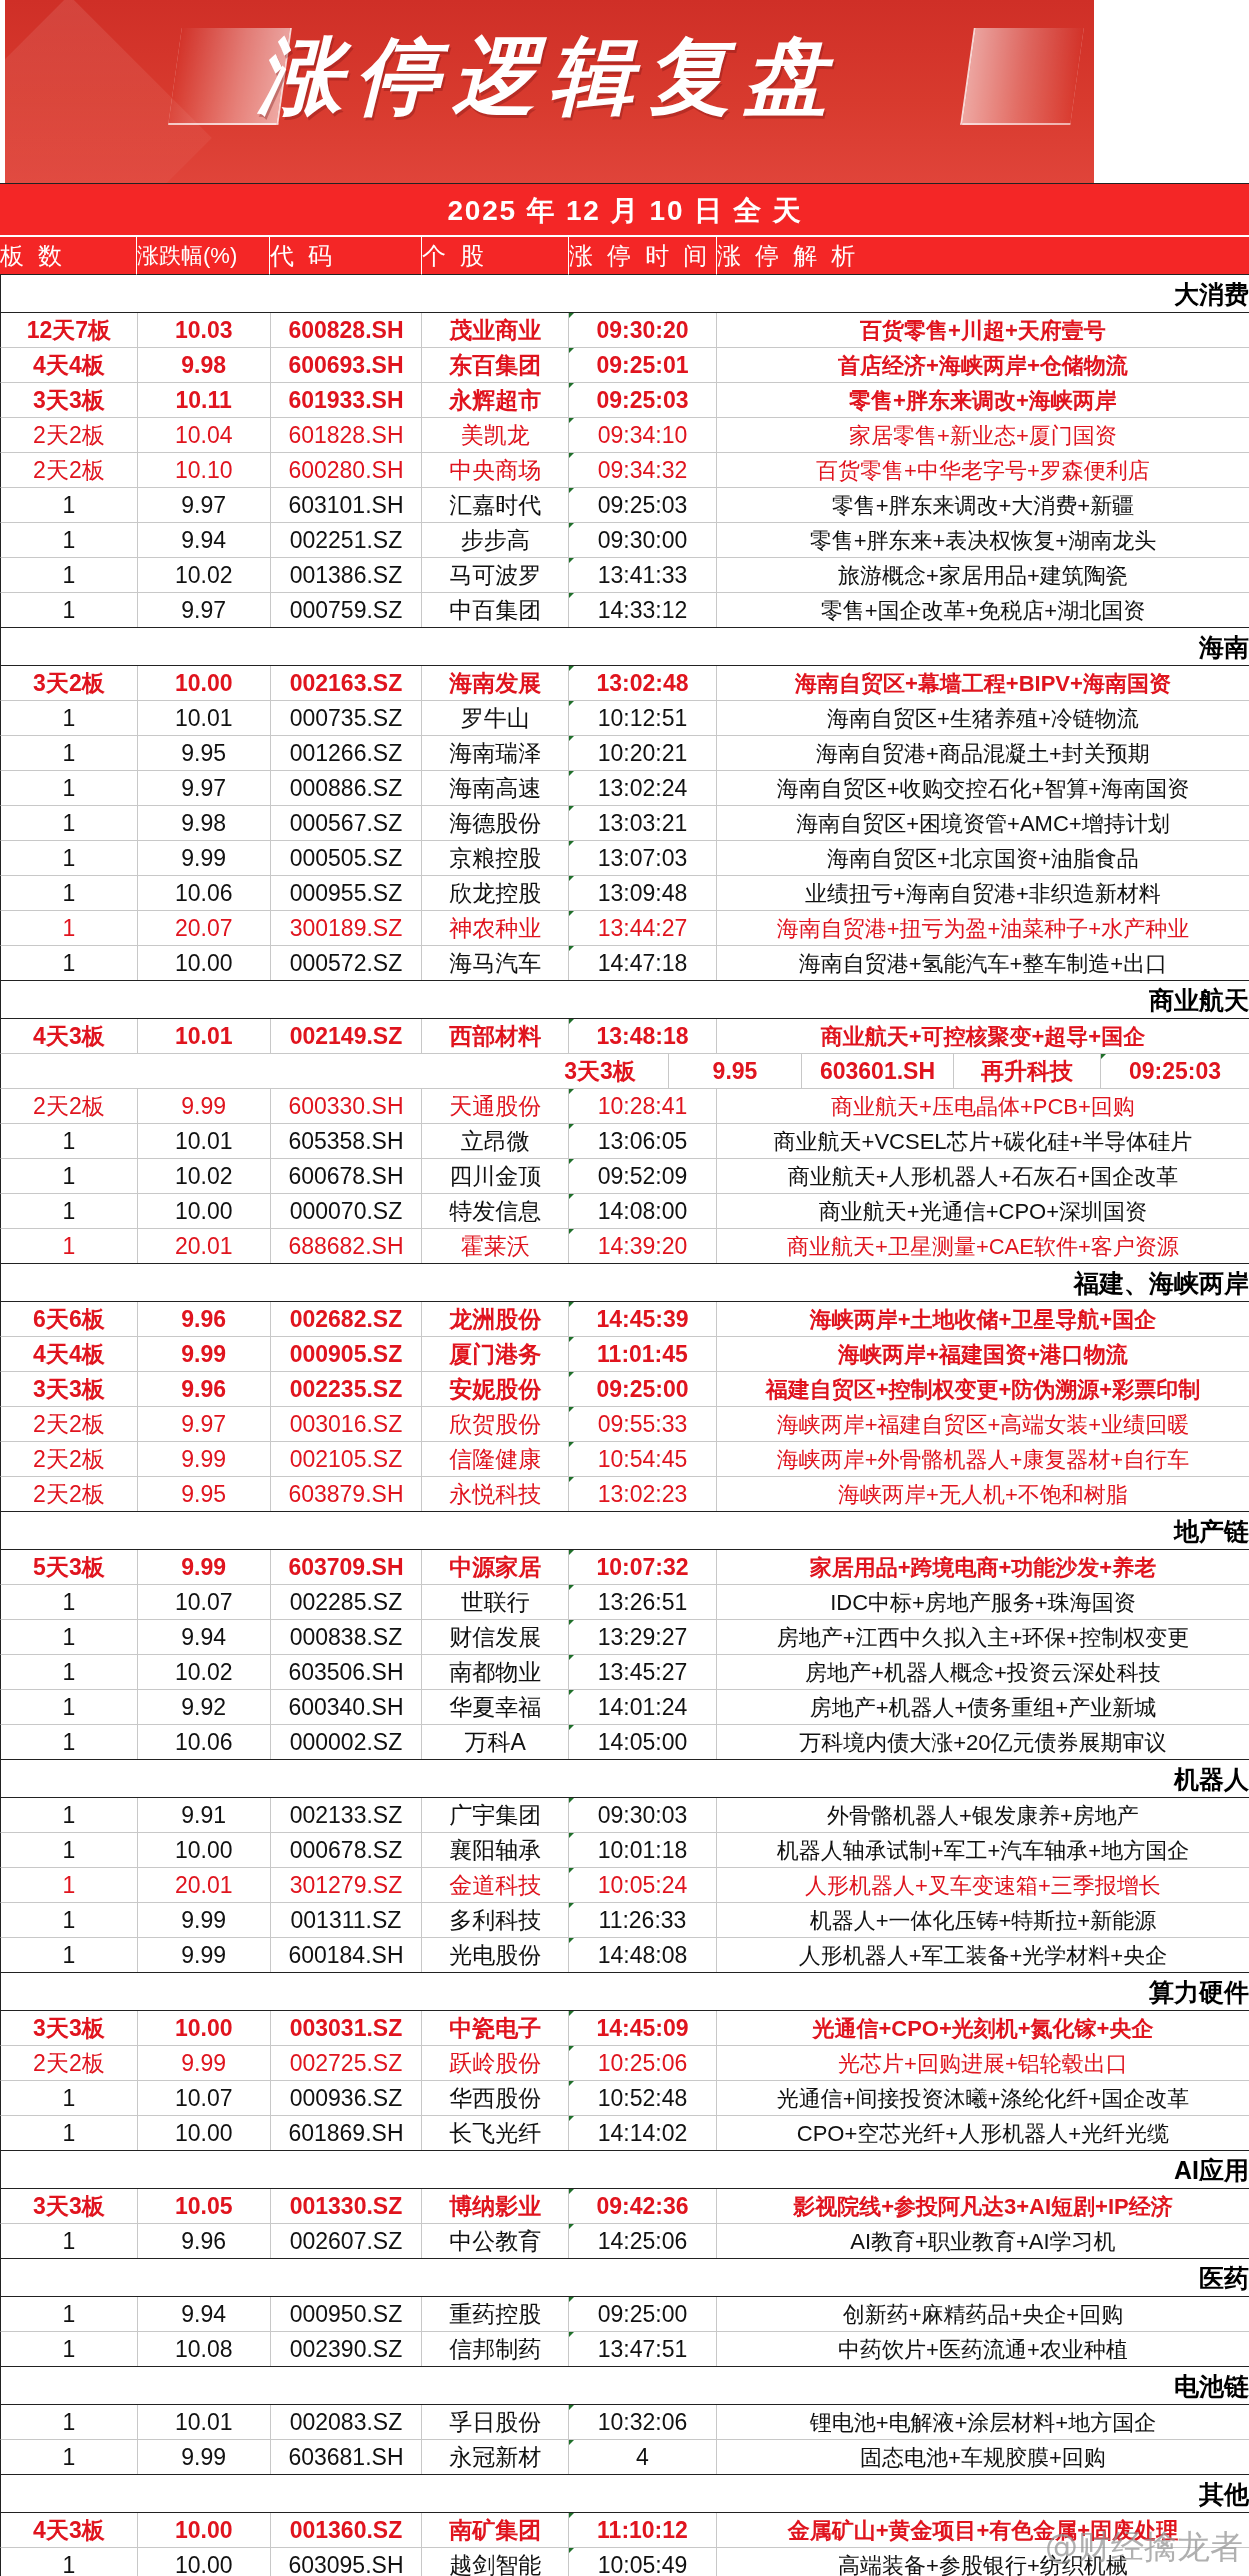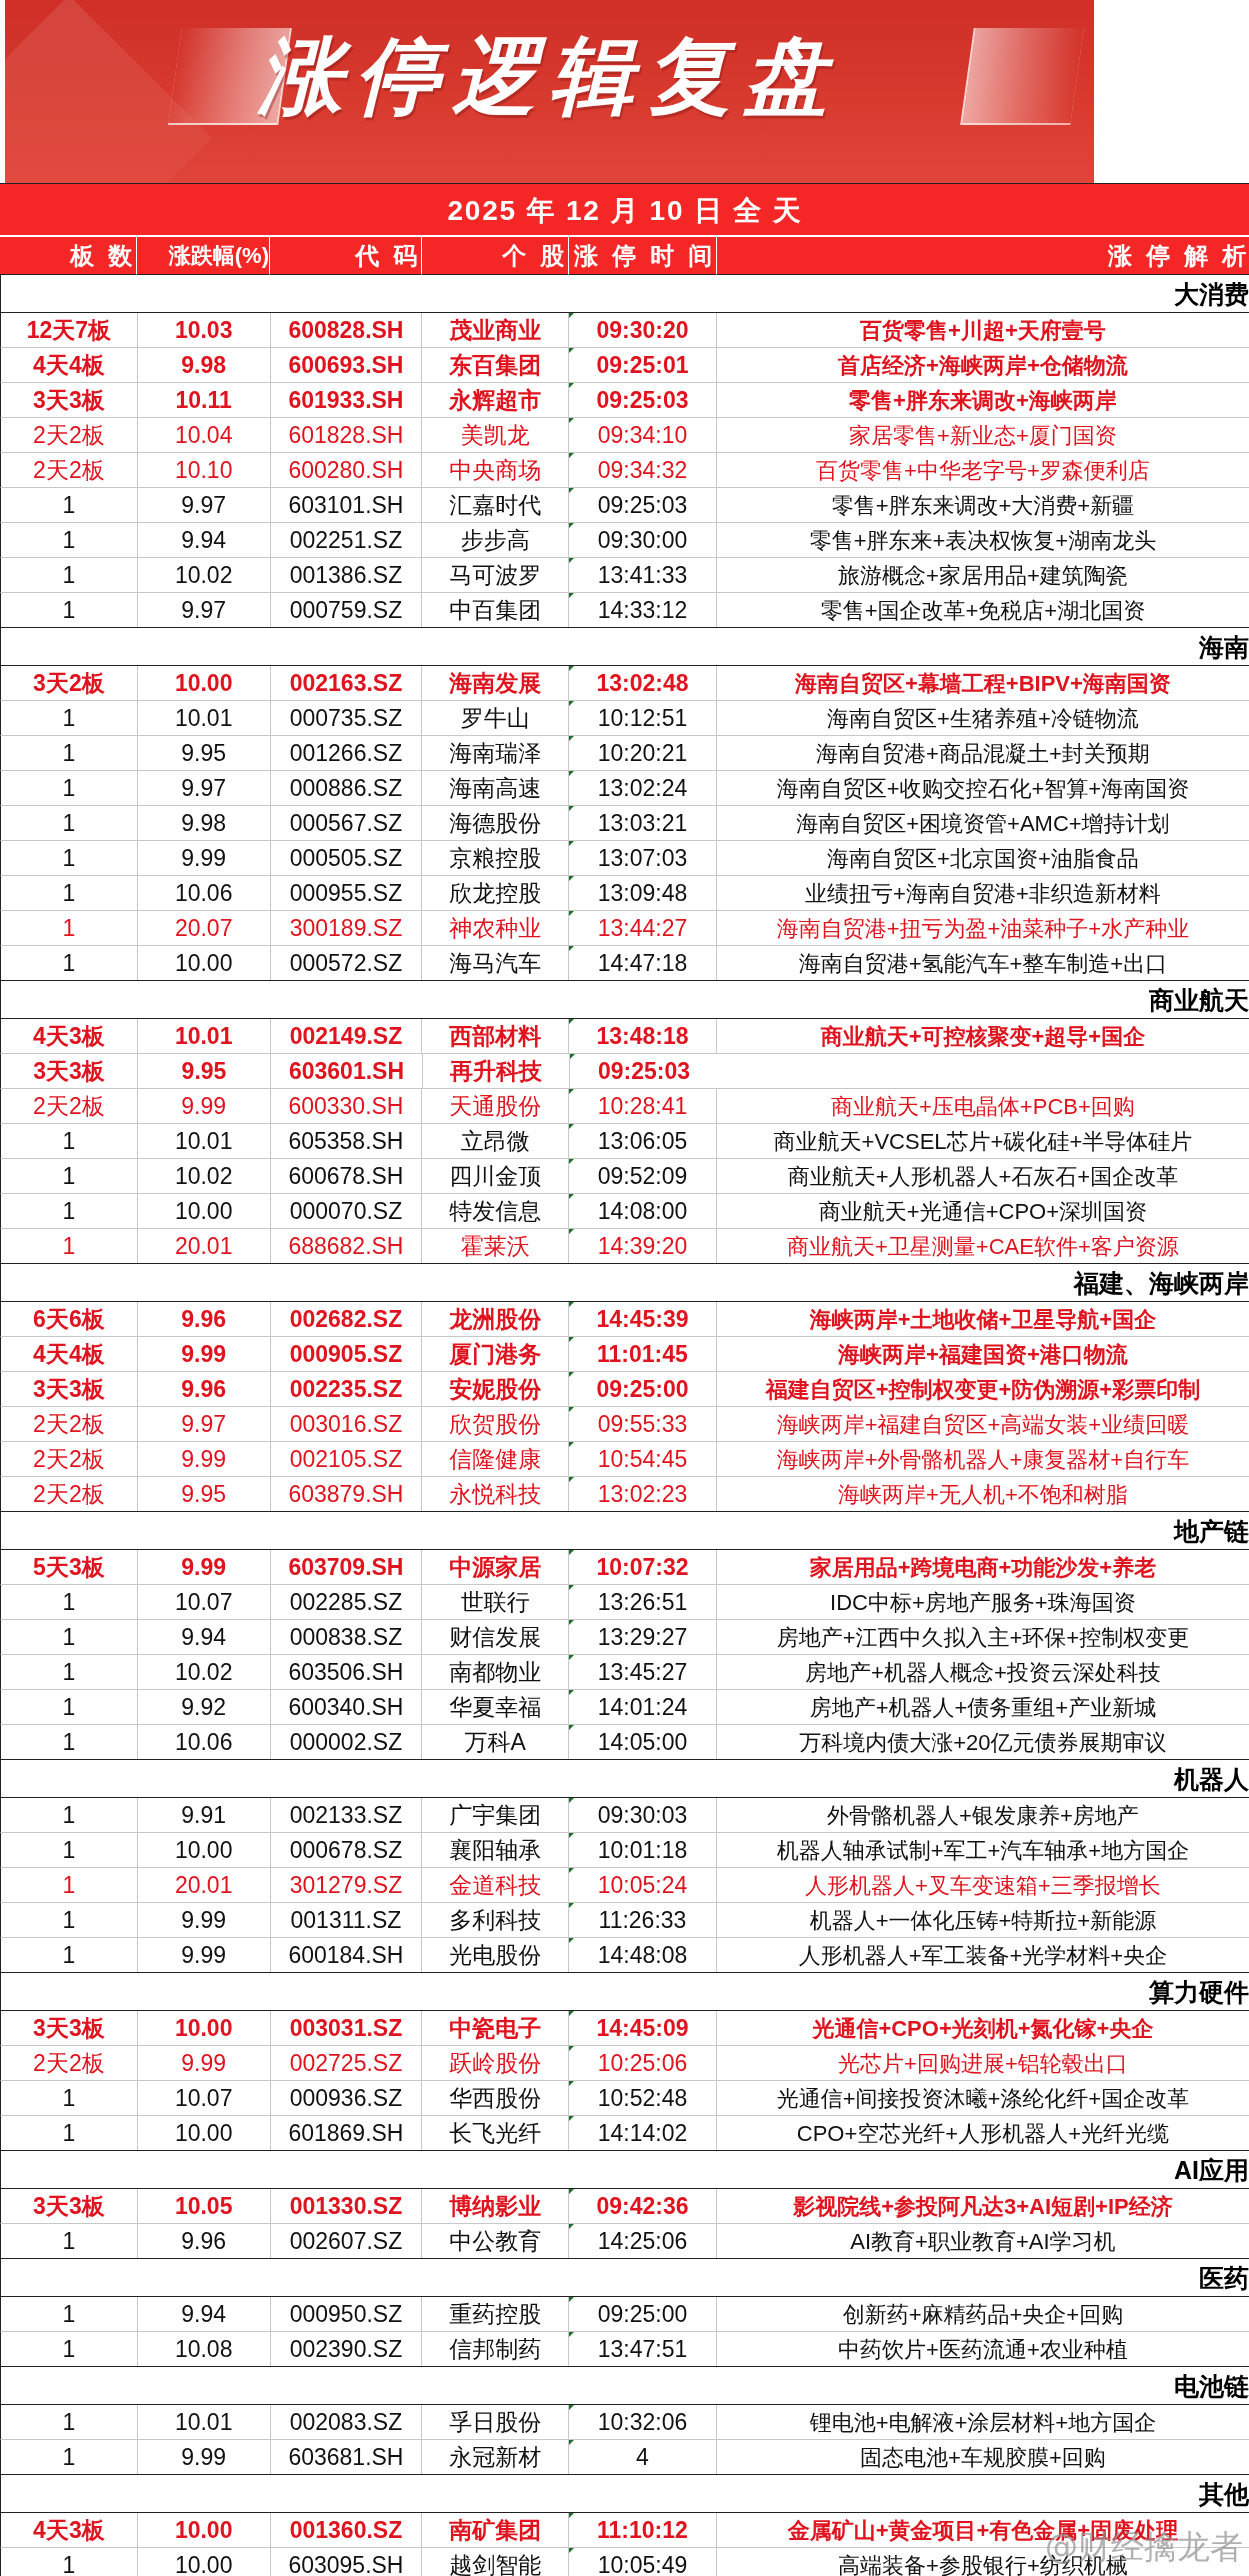--- a/index.html
+++ b/index.html
@@ -46,37 +46,37 @@
 
   .sheet { width: 1250px; border-top: 1.8px solid #222; }
   .date-row {
     height: 53px; background: #f42626; color: #fff;
     text-align: center; line-height: 53px;
     font-weight: bold; font-size: 28px; letter-spacing: 1.8px;
     border-bottom: 2.7px solid #ffffff;
   }
   .hdr { display: flex; height: 38px; background: #fff; }
   .hdr .c {
-    background: #f42626; color: #fff; font-weight: bold;
-    font-size: 24px; line-height: 37px; text-align: right;
+    background: #f42626; color: #fff; font-weight: normal;
+    font-size: 24px; line-height: 37px; text-align: left;
     border-right: 1.8px solid #fff; letter-spacing: 3.7px;
     border-bottom: 1.8px solid #222;
   }
   .hdr .c.pct { letter-spacing: 0; font-size: 22px; }
 
   .w0 { width: 137px; } .w1 { width: 133px; } .w2 { width: 152px; }
   .w3 { width: 147px; } .w4 { width: 148px; } .w5 { width: 533px; }
 
   .sec {
     height: 38px; line-height: 38px; text-align: right;
     font-weight: bold; font-size: 25px; color: #000;
     border-left: 1.8px solid #222; border-right: 1.8px solid #222;
     border-bottom: 1.8px solid #222;
   }
-  .row { display: flex; height: 35px; border-left: 1.8px solid #222; border-right: 1.8px solid #222; border-bottom: 0.9px solid #c8c8c8; }
+  .row { display: flex; height: 35px; border-left: 1.8px solid #222; border-right: 1.8px solid #222; border-bottom: 0.9px solid #c8c8c8; justify-content: flex-end; }
   .row.last { border-bottom: 1.8px solid #222; }
   .row .c {
     text-align: center; line-height: 35px; font-size: 23px;
     border-right: 0.9px solid #c8c8c8; white-space: nowrap; overflow: hidden;
     color: #111;
   }
   .row .c:last-child { border-right: none; }
   .row .c.time { position: relative; }
   .row .c.time::before {
     content: ""; position: absolute; left: 0; top: 0;

